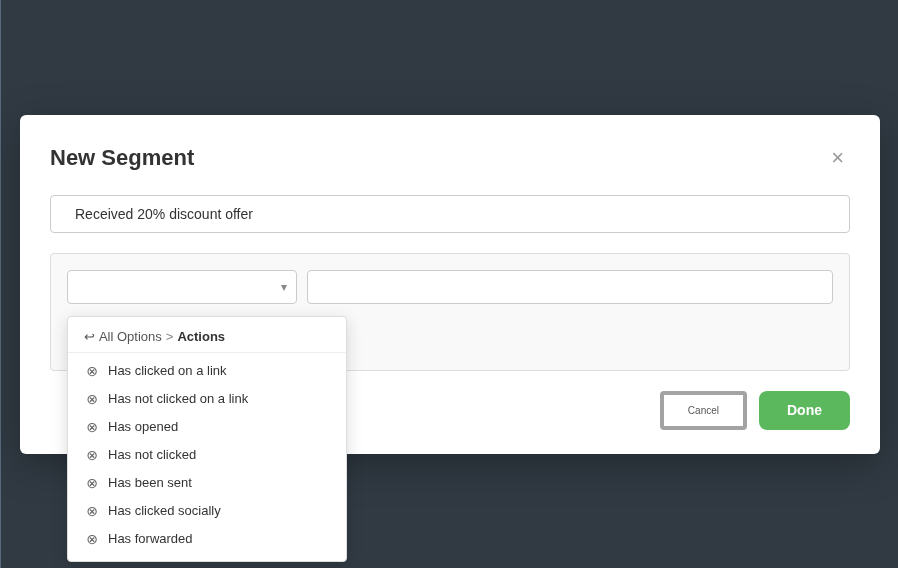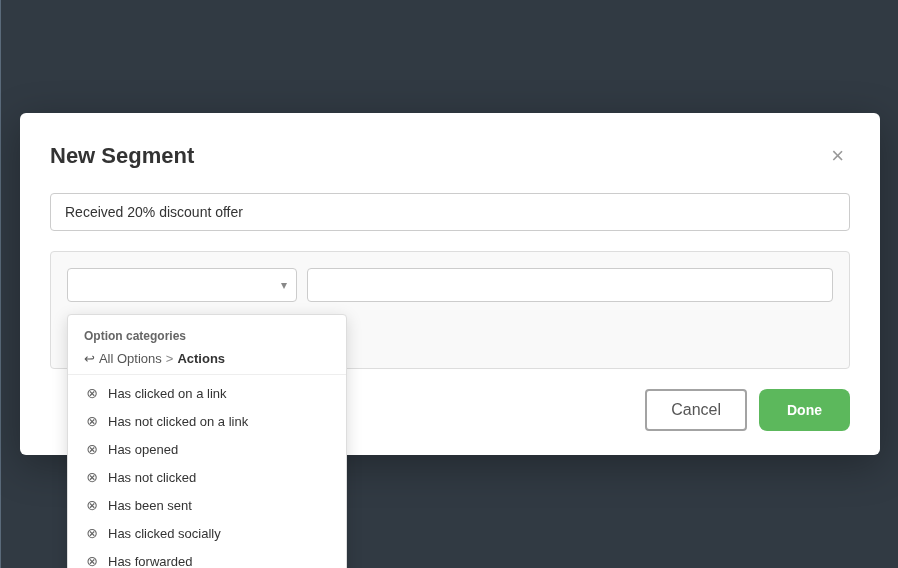--- a/index.html
+++ b/index.html
@@ -49,21 +49,21 @@
       font-size: 22px;
       color: #999;
       cursor: pointer;
       line-height: 1;
       padding: 2px 6px;
     }
     .segment-name-input {
       width: 100%;
       border: 1px solid #ccc;
       border-radius: 4px;
-      padding: 10px 14px;
+      padding: 10px 24px;
       font-size: 14px;
       color: #333;
       margin-bottom: 20px;
       outline: none;
     }
     .conditions-box {
       border: 1px solid #ddd;
       border-radius: 4px;
       padding: 16px;
       background: #f9f9f9;
@@ -142,25 +142,25 @@
       margin-left: 40px;
     }
     .modal-footer {
       display: flex;
       justify-content: flex-end;
       gap: 12px;
       margin-top: 16px;
     }
     .btn-cancel {
       padding: 10px 24px;
-      border: 2px solid #a3a3a3;
-      border-radius: 4px;
-      background: #fff;
-      color: #555;
-      font-size: 16px;
+      border: 4px solid #a3a3a3;
+      border-radius: 4px;
+      background: #fff;
+      color: #555;
+      font-size: 10px;
       cursor: pointer;
     }
     .btn-done {
       padding: 10px 28px;
       border: none;
       border-radius: 8px;
       background: #5cb85c;
       color: #fff;
       font-size: 14px;
       cursor: pointer;
@@ -246,21 +246,20 @@
     <div class="conditions-box">
       <div class="condition-row">
 
         <div class="select-wrapper" style="position:relative;">
           <select class="condition-select condition-select-wide">
             <option value=""></option>
           </select>
 
           
           <div class="dropdown-panel">
-            <div class="dropdown-header">Option categories</div>
             <div class="dropdown-breadcrumb">
               <span class="breadcrumb-back">↩</span>
               <span class="breadcrumb-back">All Options</span>
               <span class="breadcrumb-separator">&gt;</span>
               <span class="breadcrumb-current">Actions</span>
             </div>
 
             <div id="dropdown-items-container">
                 <div class="dropdown-item">
                   <span class="item-icon" style="border: none; font-size: 14px; color: rgb(102, 102, 102); width: 16px; height: 16px;">⊗</span>

